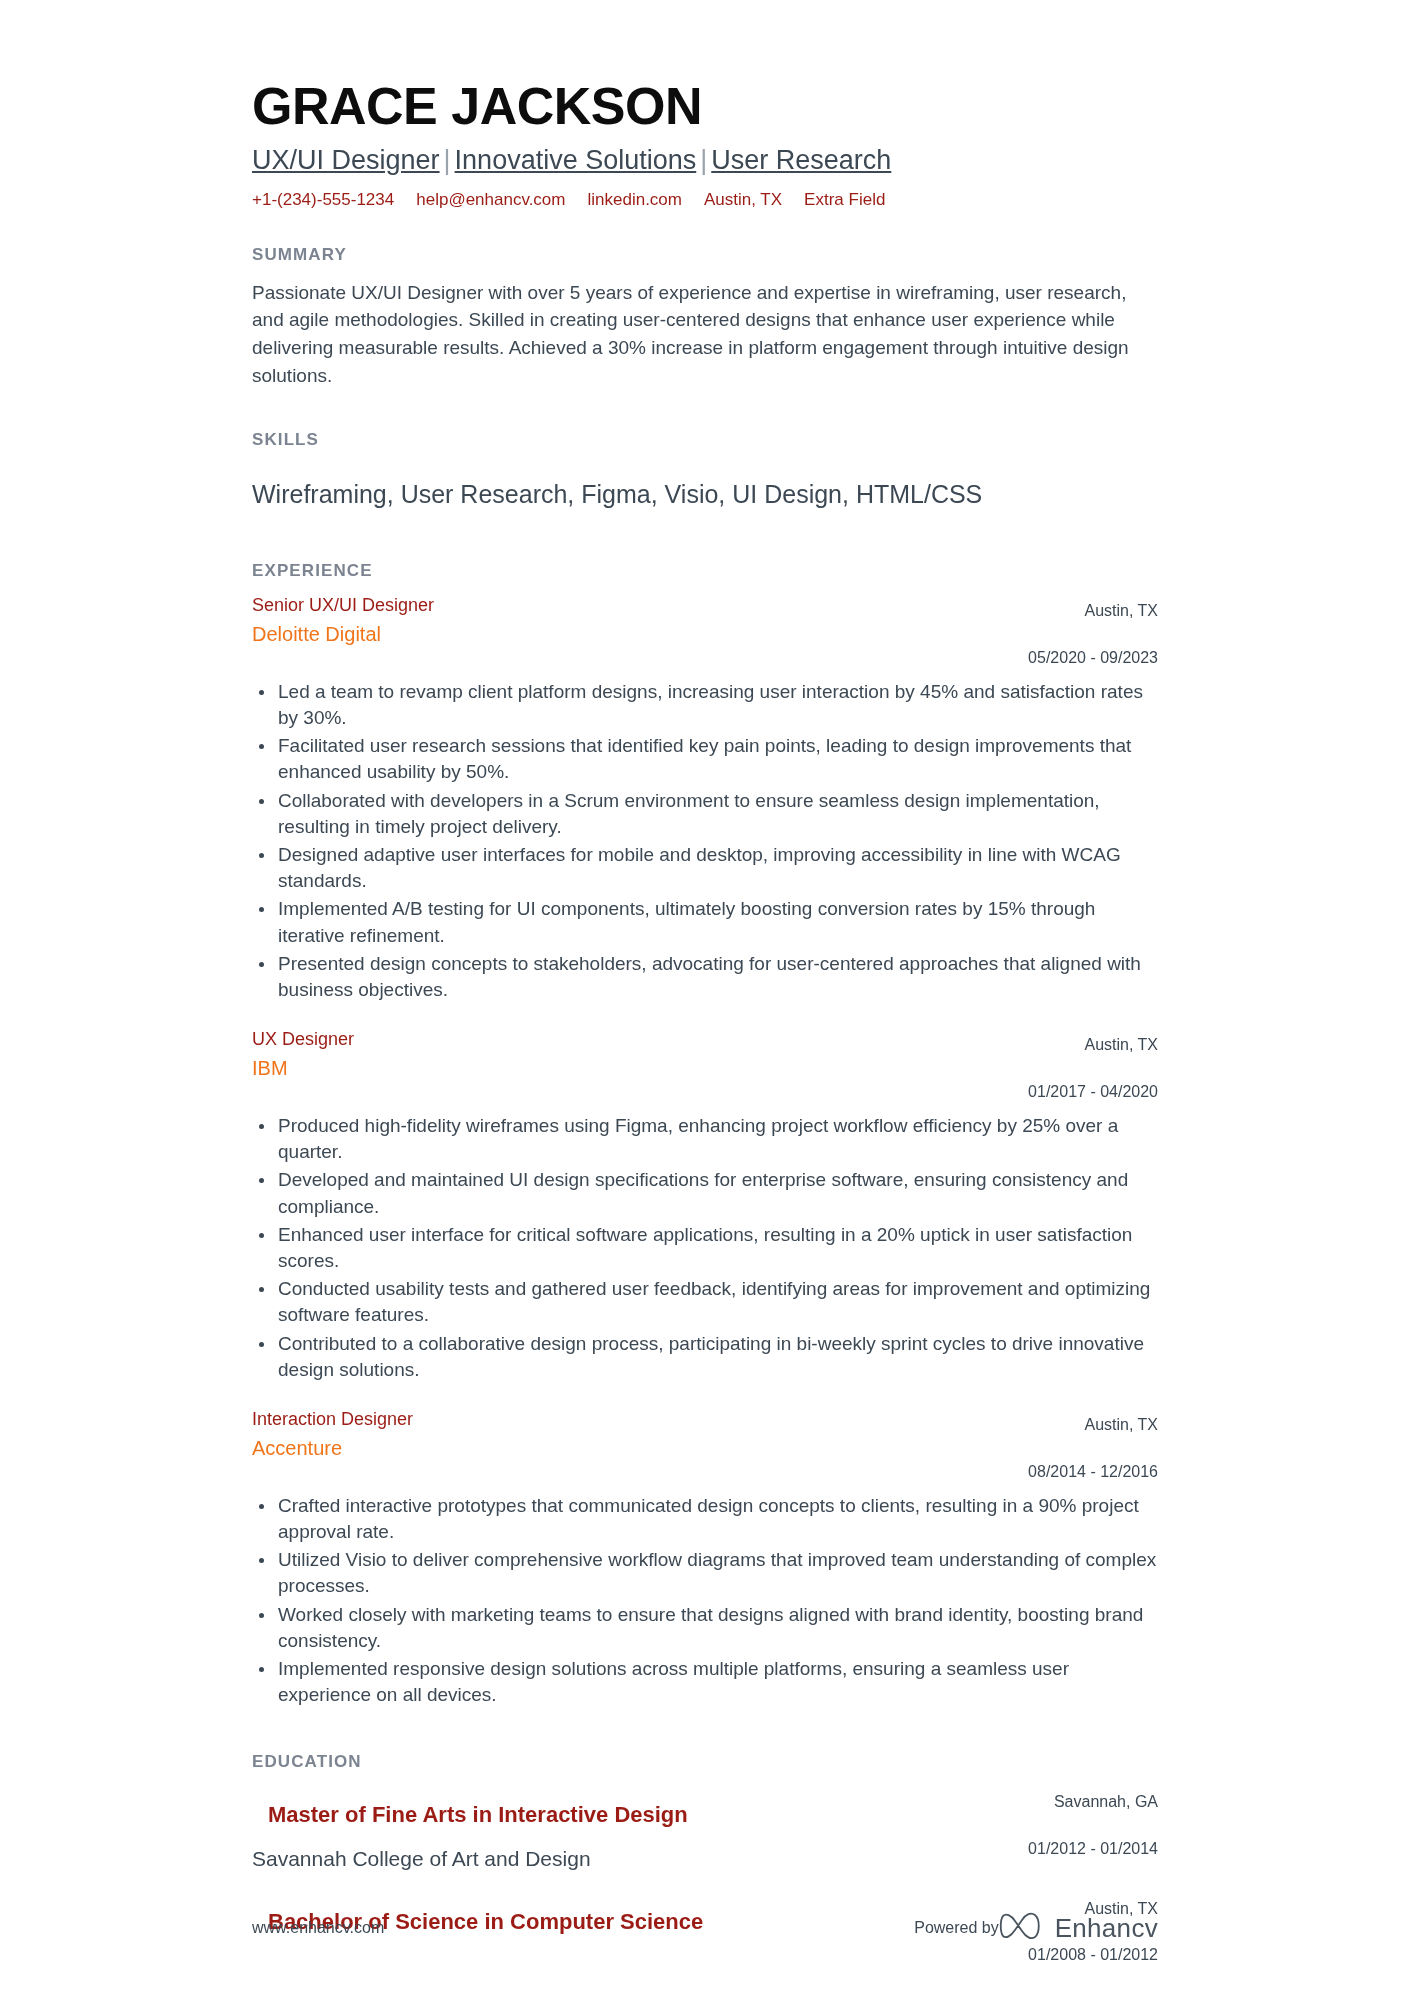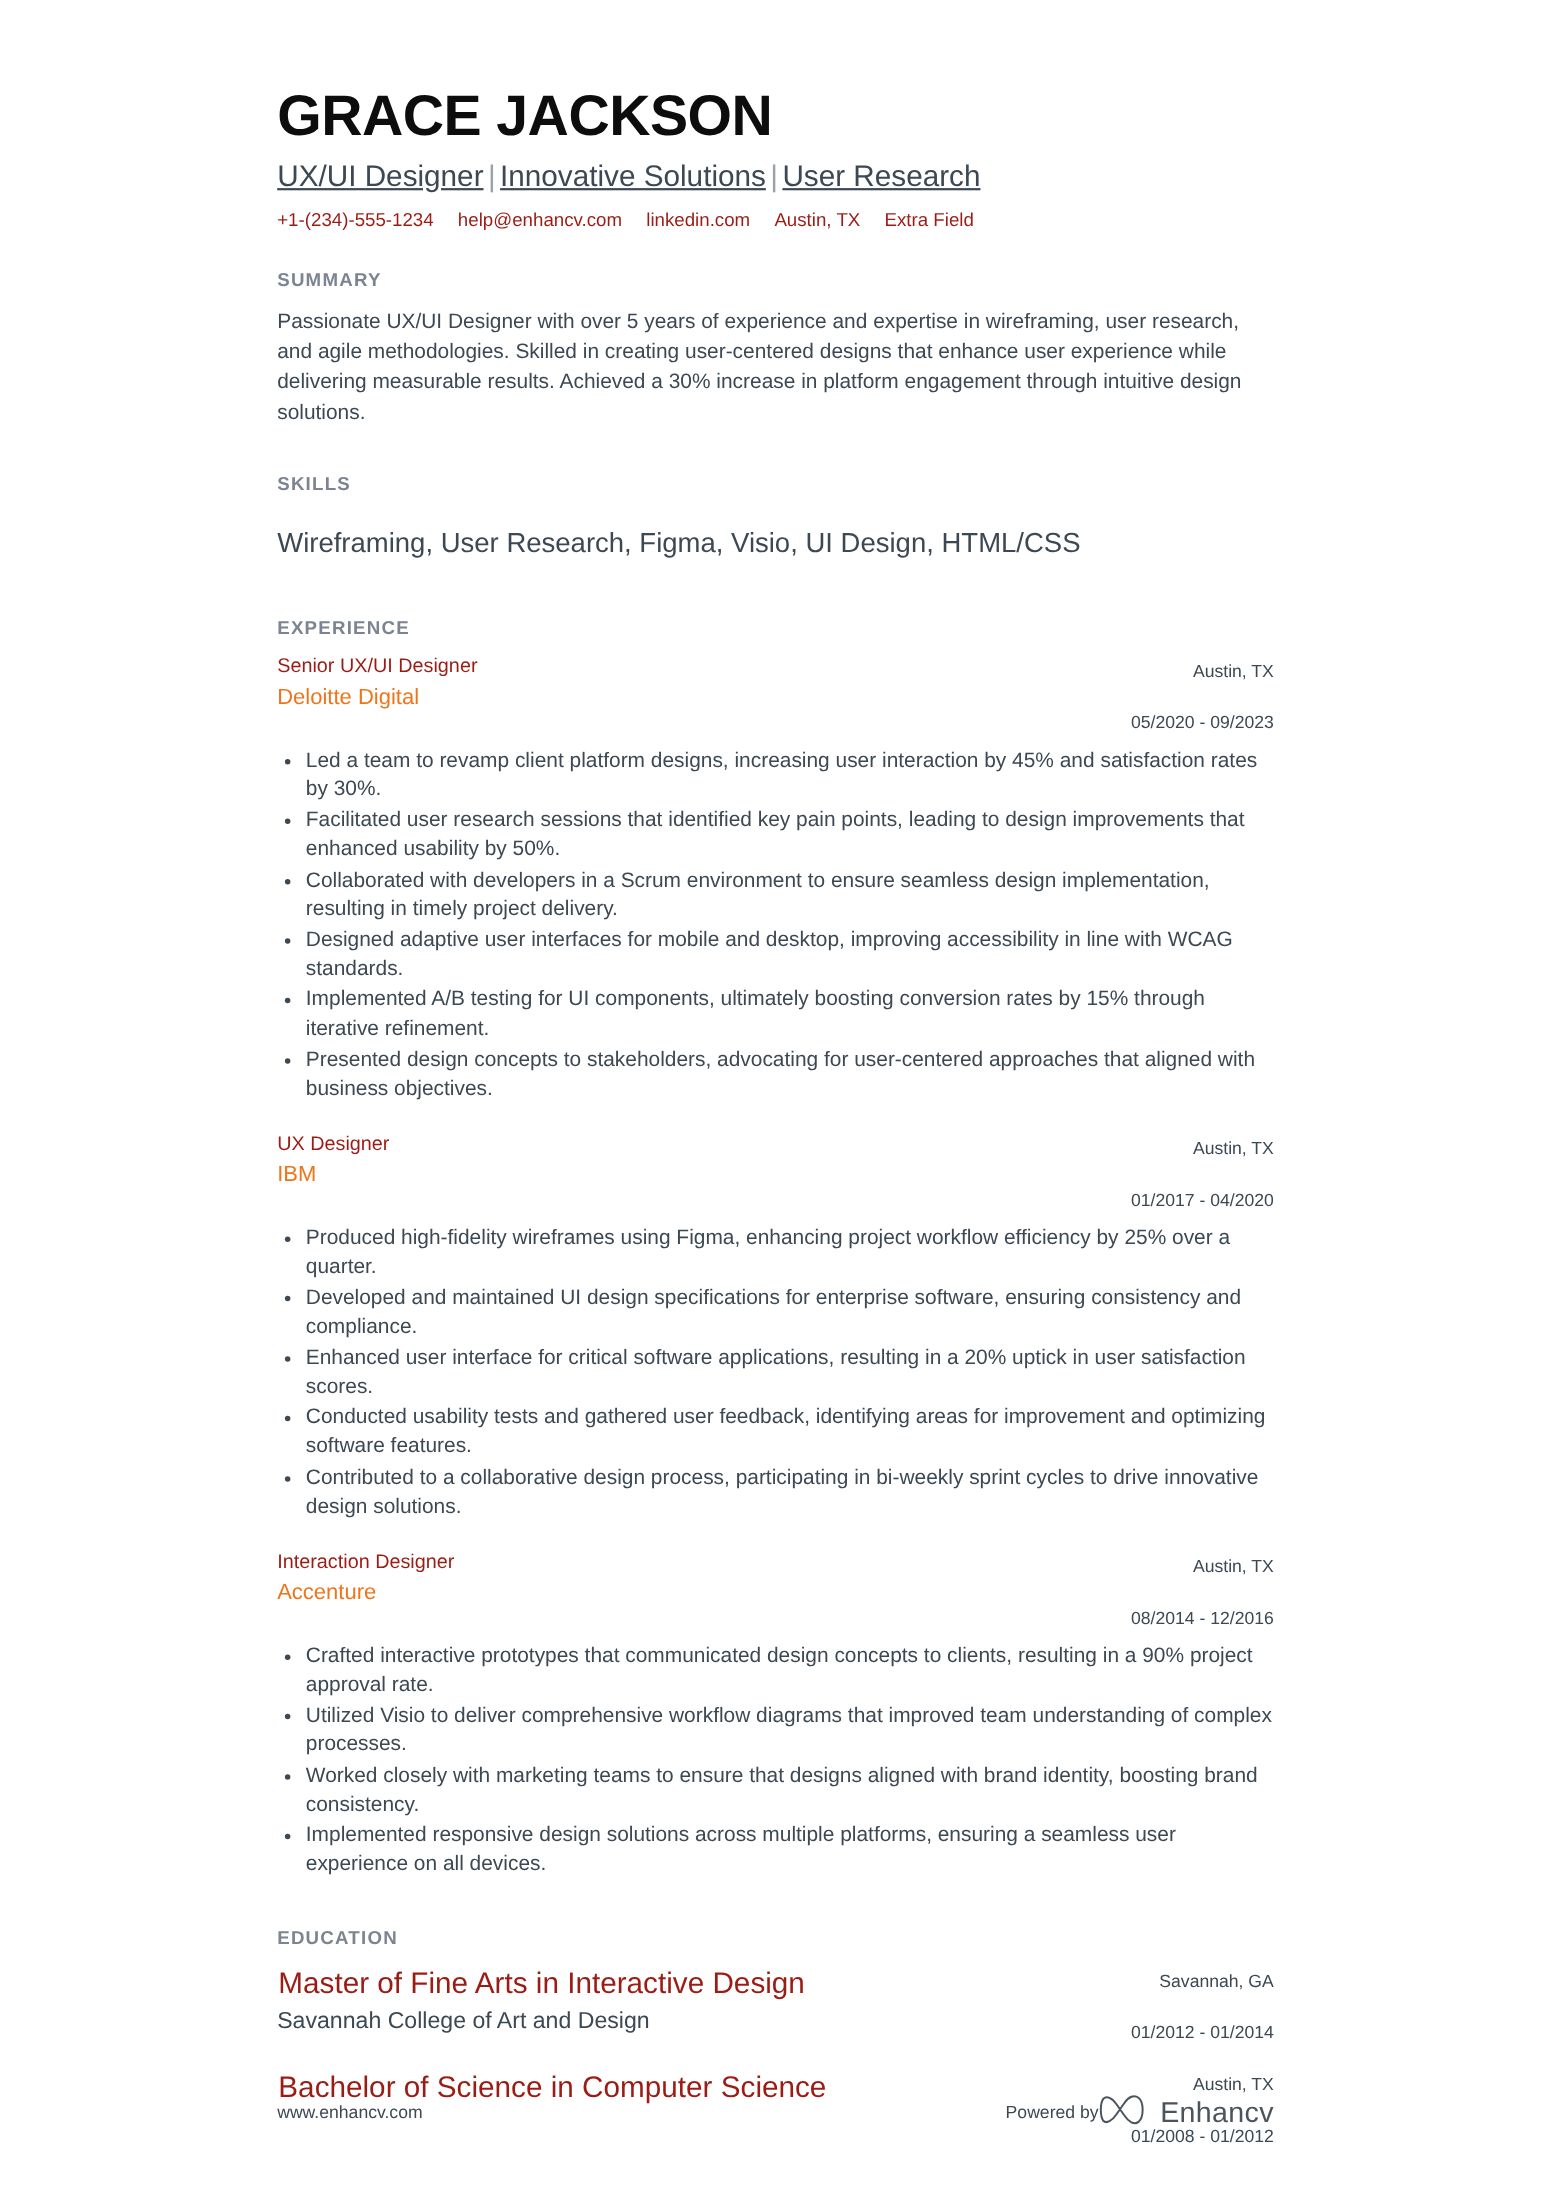--- a/index.html
+++ b/index.html
@@ -154,25 +154,25 @@
     top: 11px;
     width: 5px;
     height: 5px;
     border-radius: 50%;
     background: #3c4853;
   }
 
   
   .edu-entry { margin-bottom: 20px; }
   .edu-title {
-    font-size: 27px;
-    font-weight: 400;
+    font-size: 22px;
+    font-weight: 700;
     color: #9b1c14;
     line-height: 1.22;
-    margin: 1px;
+    margin: 16px;
   }
   .edu-school {
     font-size: 21px;
     font-weight: 400;
     color: #3c4853;
     line-height: 1.3;
     margin: 4px 0 0 0;
   }
 
   .experience-block { margin-bottom: 34px; }

